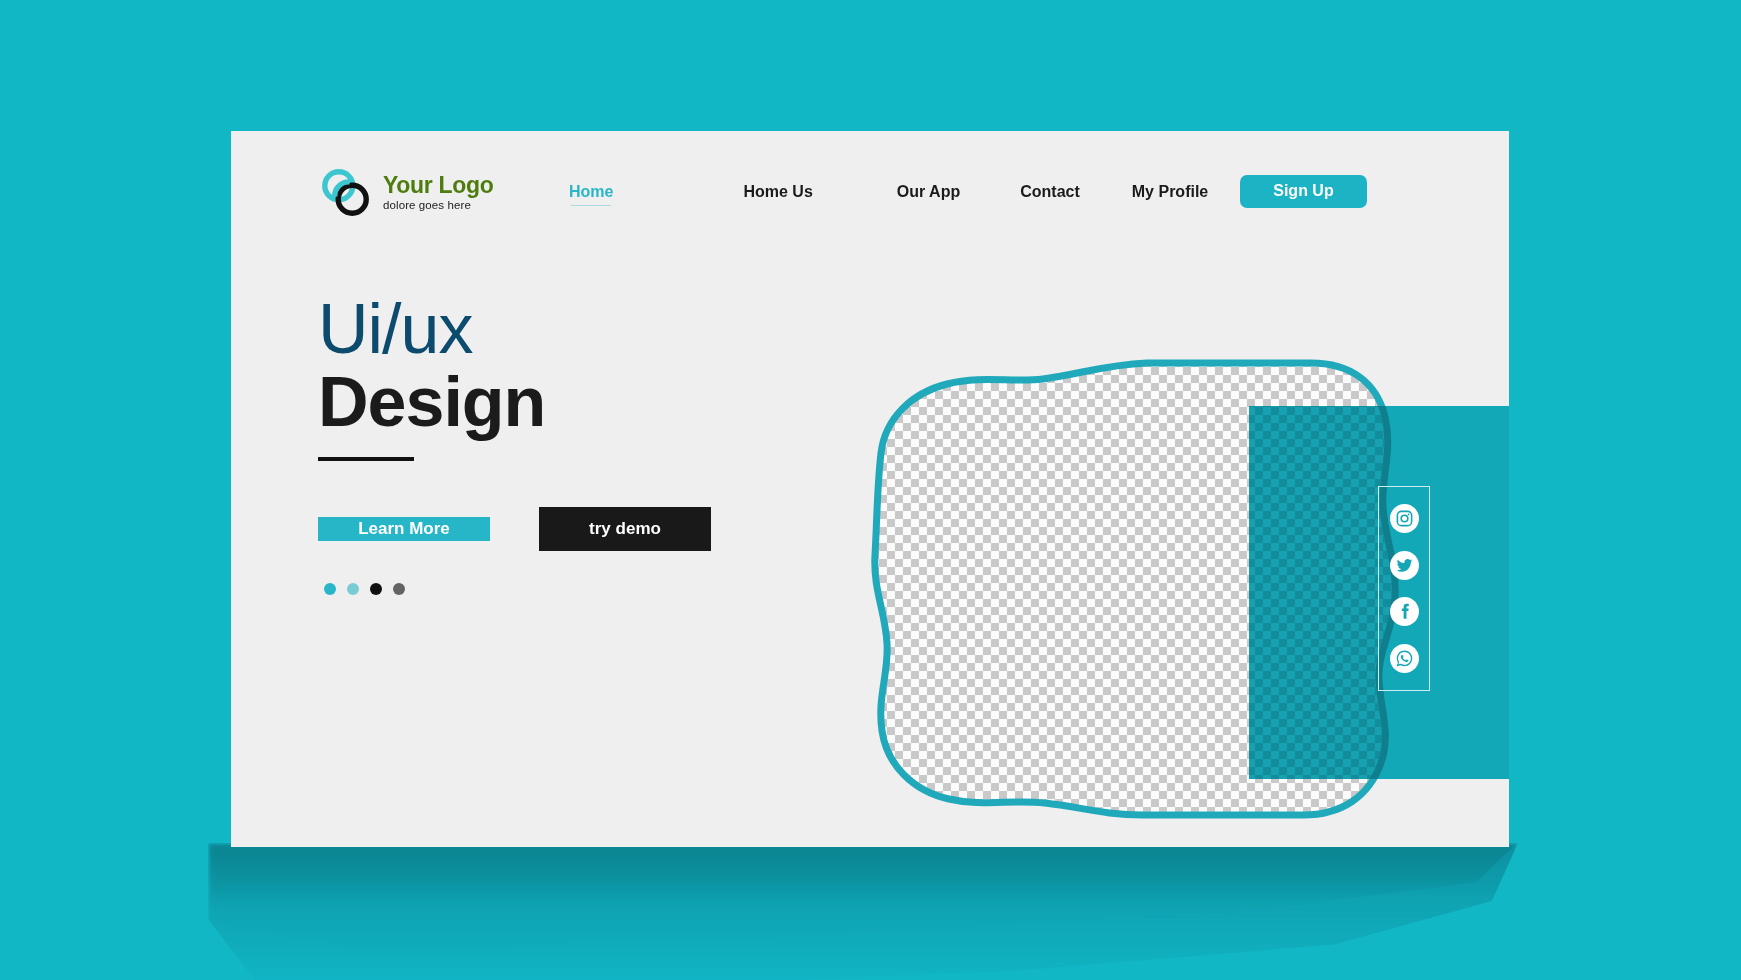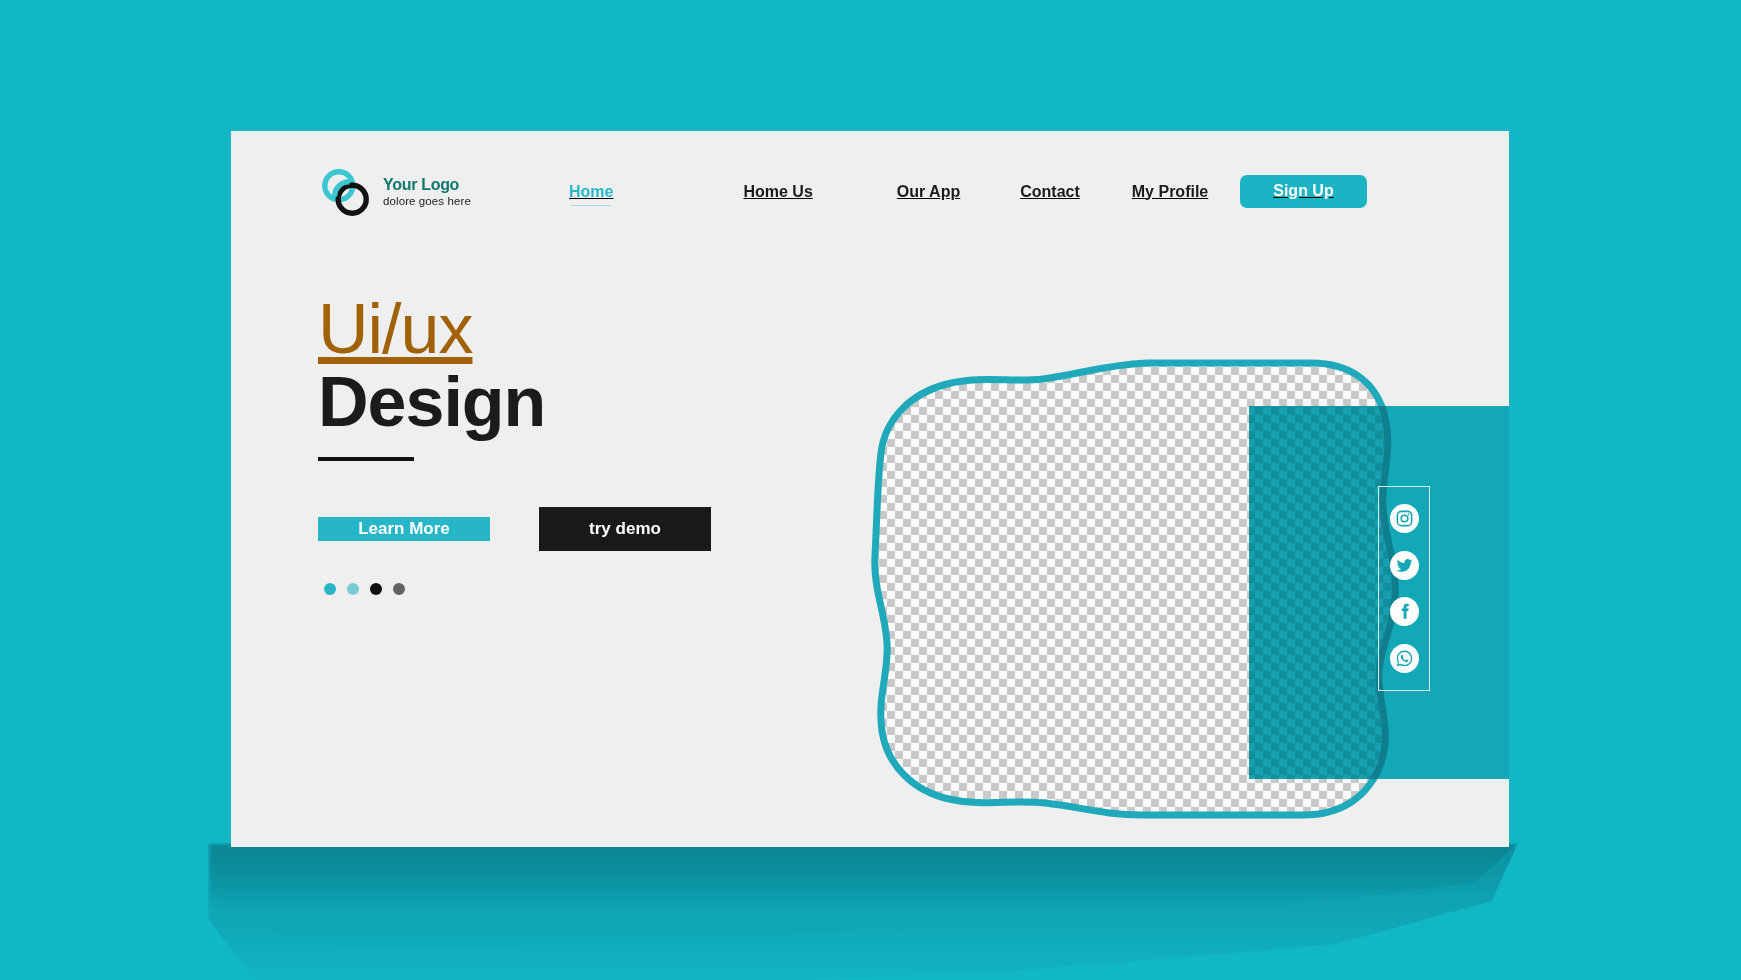--- a/index.html
+++ b/index.html
@@ -34,24 +34,24 @@
   }
 
   
   .header{
     position:absolute;left:0;top:0;width:100%;height:123px;
     display:flex;align-items:center;
   }
   .logo-wrap{position:absolute;left:87px;top:34px;display:flex;align-items:center;gap:10px;}
   .logo-mark{width:55px;height:55px;position:relative;flex:none;}
   .logo-text{display:flex;flex-direction:column;line-height:1;}
-  .logo-title{font-size:16px;font-weight:bold;color:#0f766e;letter-spacing:-.3px;}
+  .logo-title{font-size:23px;font-weight:bold;color:#4d7c0f;letter-spacing:-.3px;}
   .logo-sub{font-size:11.5px;color:#222;margin-top:3px;letter-spacing:.1px;}
 
-  .nav{position:absolute;left:338px;top:44px;display:flex;align-items:center;text-decoration:underline;}
+  .nav{position:absolute;left:338px;top:44px;display:flex;align-items:center;}
   .nav a{
     font-size:16px;font-weight:bold;color:#1b1b1b;text-decoration:none;
     white-space:nowrap;display:block;
   }
   .nav-item{position:relative;}
   .nav-item.active a{color:#2ab6c8;}
   .nav-item.active:after{
     content:"";position:absolute;left:2px;right:2px;bottom:-5px;height:1px;
     background:rgba(42,182,200,.35);
   }
@@ -62,22 +62,22 @@
   .nav-spacer-5{width:32px;}
   .signup{
     background:#1cb3c4;color:#fff;font-size:16px;font-weight:bold;
     border:none;border-radius:7px;padding:7px 33px 8px;cursor:pointer;
     font-family:"Liberation Sans", sans-serif;
   }
 
   
   .hero-left{position:absolute;left:87px;top:166px;width:440px;}
   .title-1{
-    font-size:70px;line-height:.92;color:#a16207;font-weight:400;
-    letter-spacing:-1px;margin:0;text-decoration:underline;
+    font-size:70px;line-height:.92;color:#0c4a6e;font-weight:400;
+    letter-spacing:-1px;margin:0;
   }
   .title-2{
     font-size:70px;line-height:1;color:#1b1b1b;font-weight:700;
     letter-spacing:-1px;margin:6px 0 0;
   }
   .rule{width:96px;height:4px;background:#111;margin:20px 0 22px;}
   .hero-p{
     font-size:14.5px;line-height:1.48;color:#2b2b2b;margin:0;
     letter-spacing:.05px;white-space:pre-line;
   }

